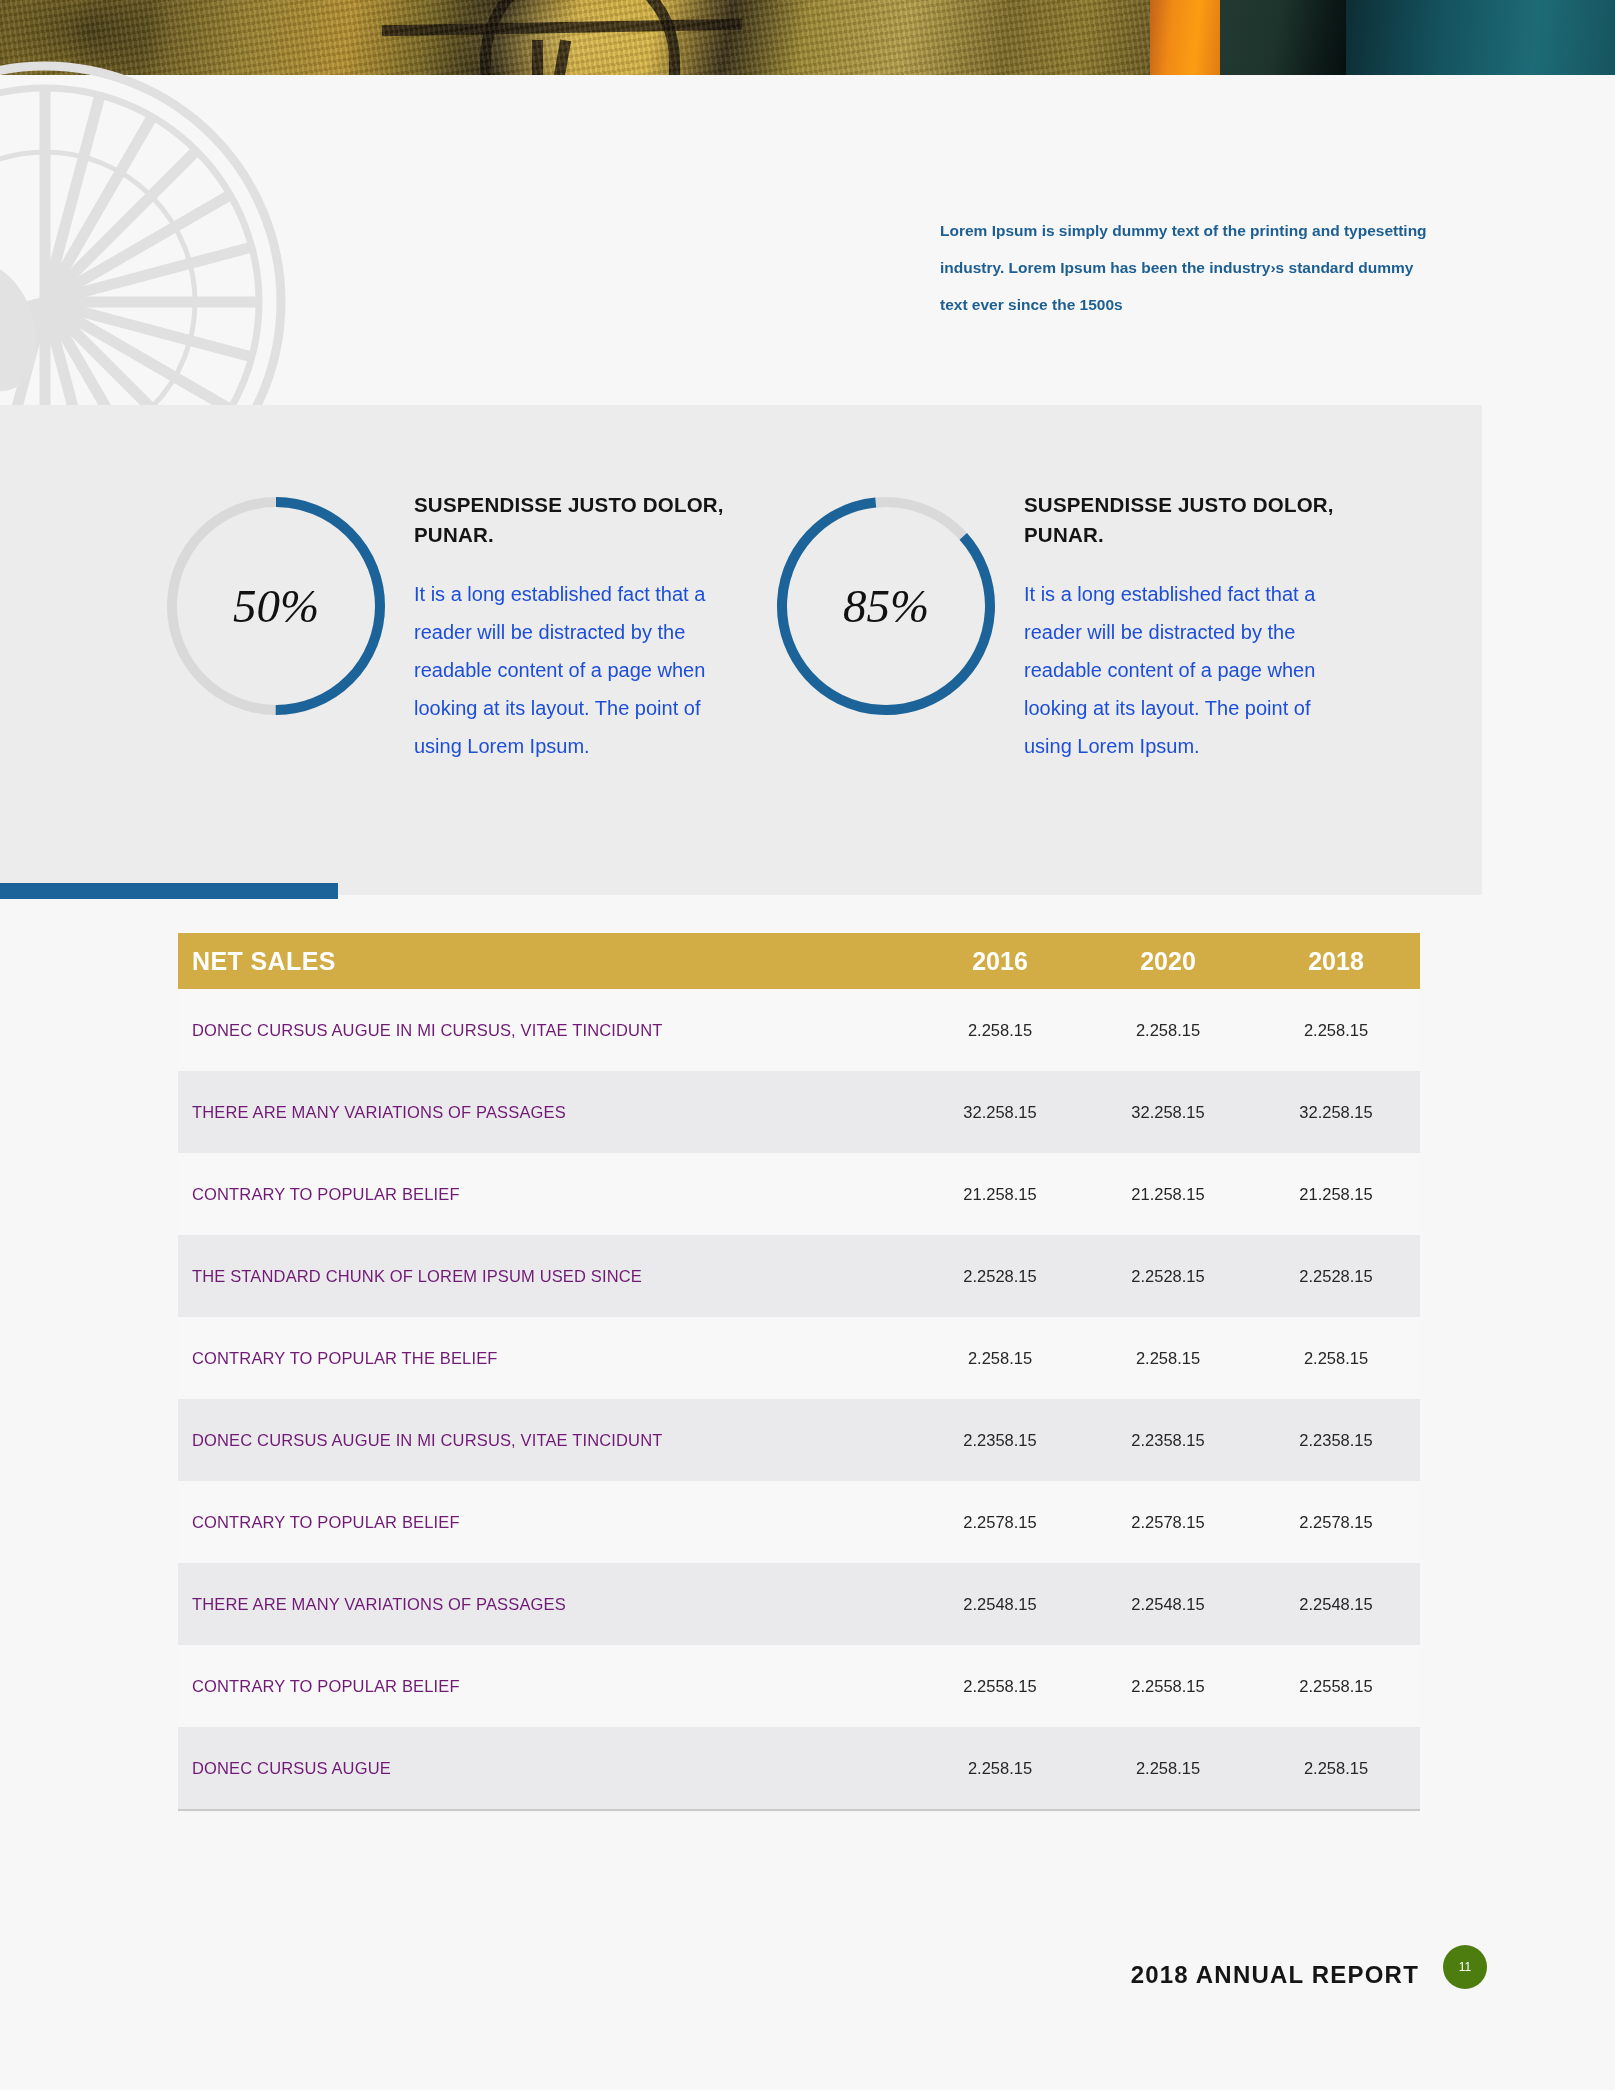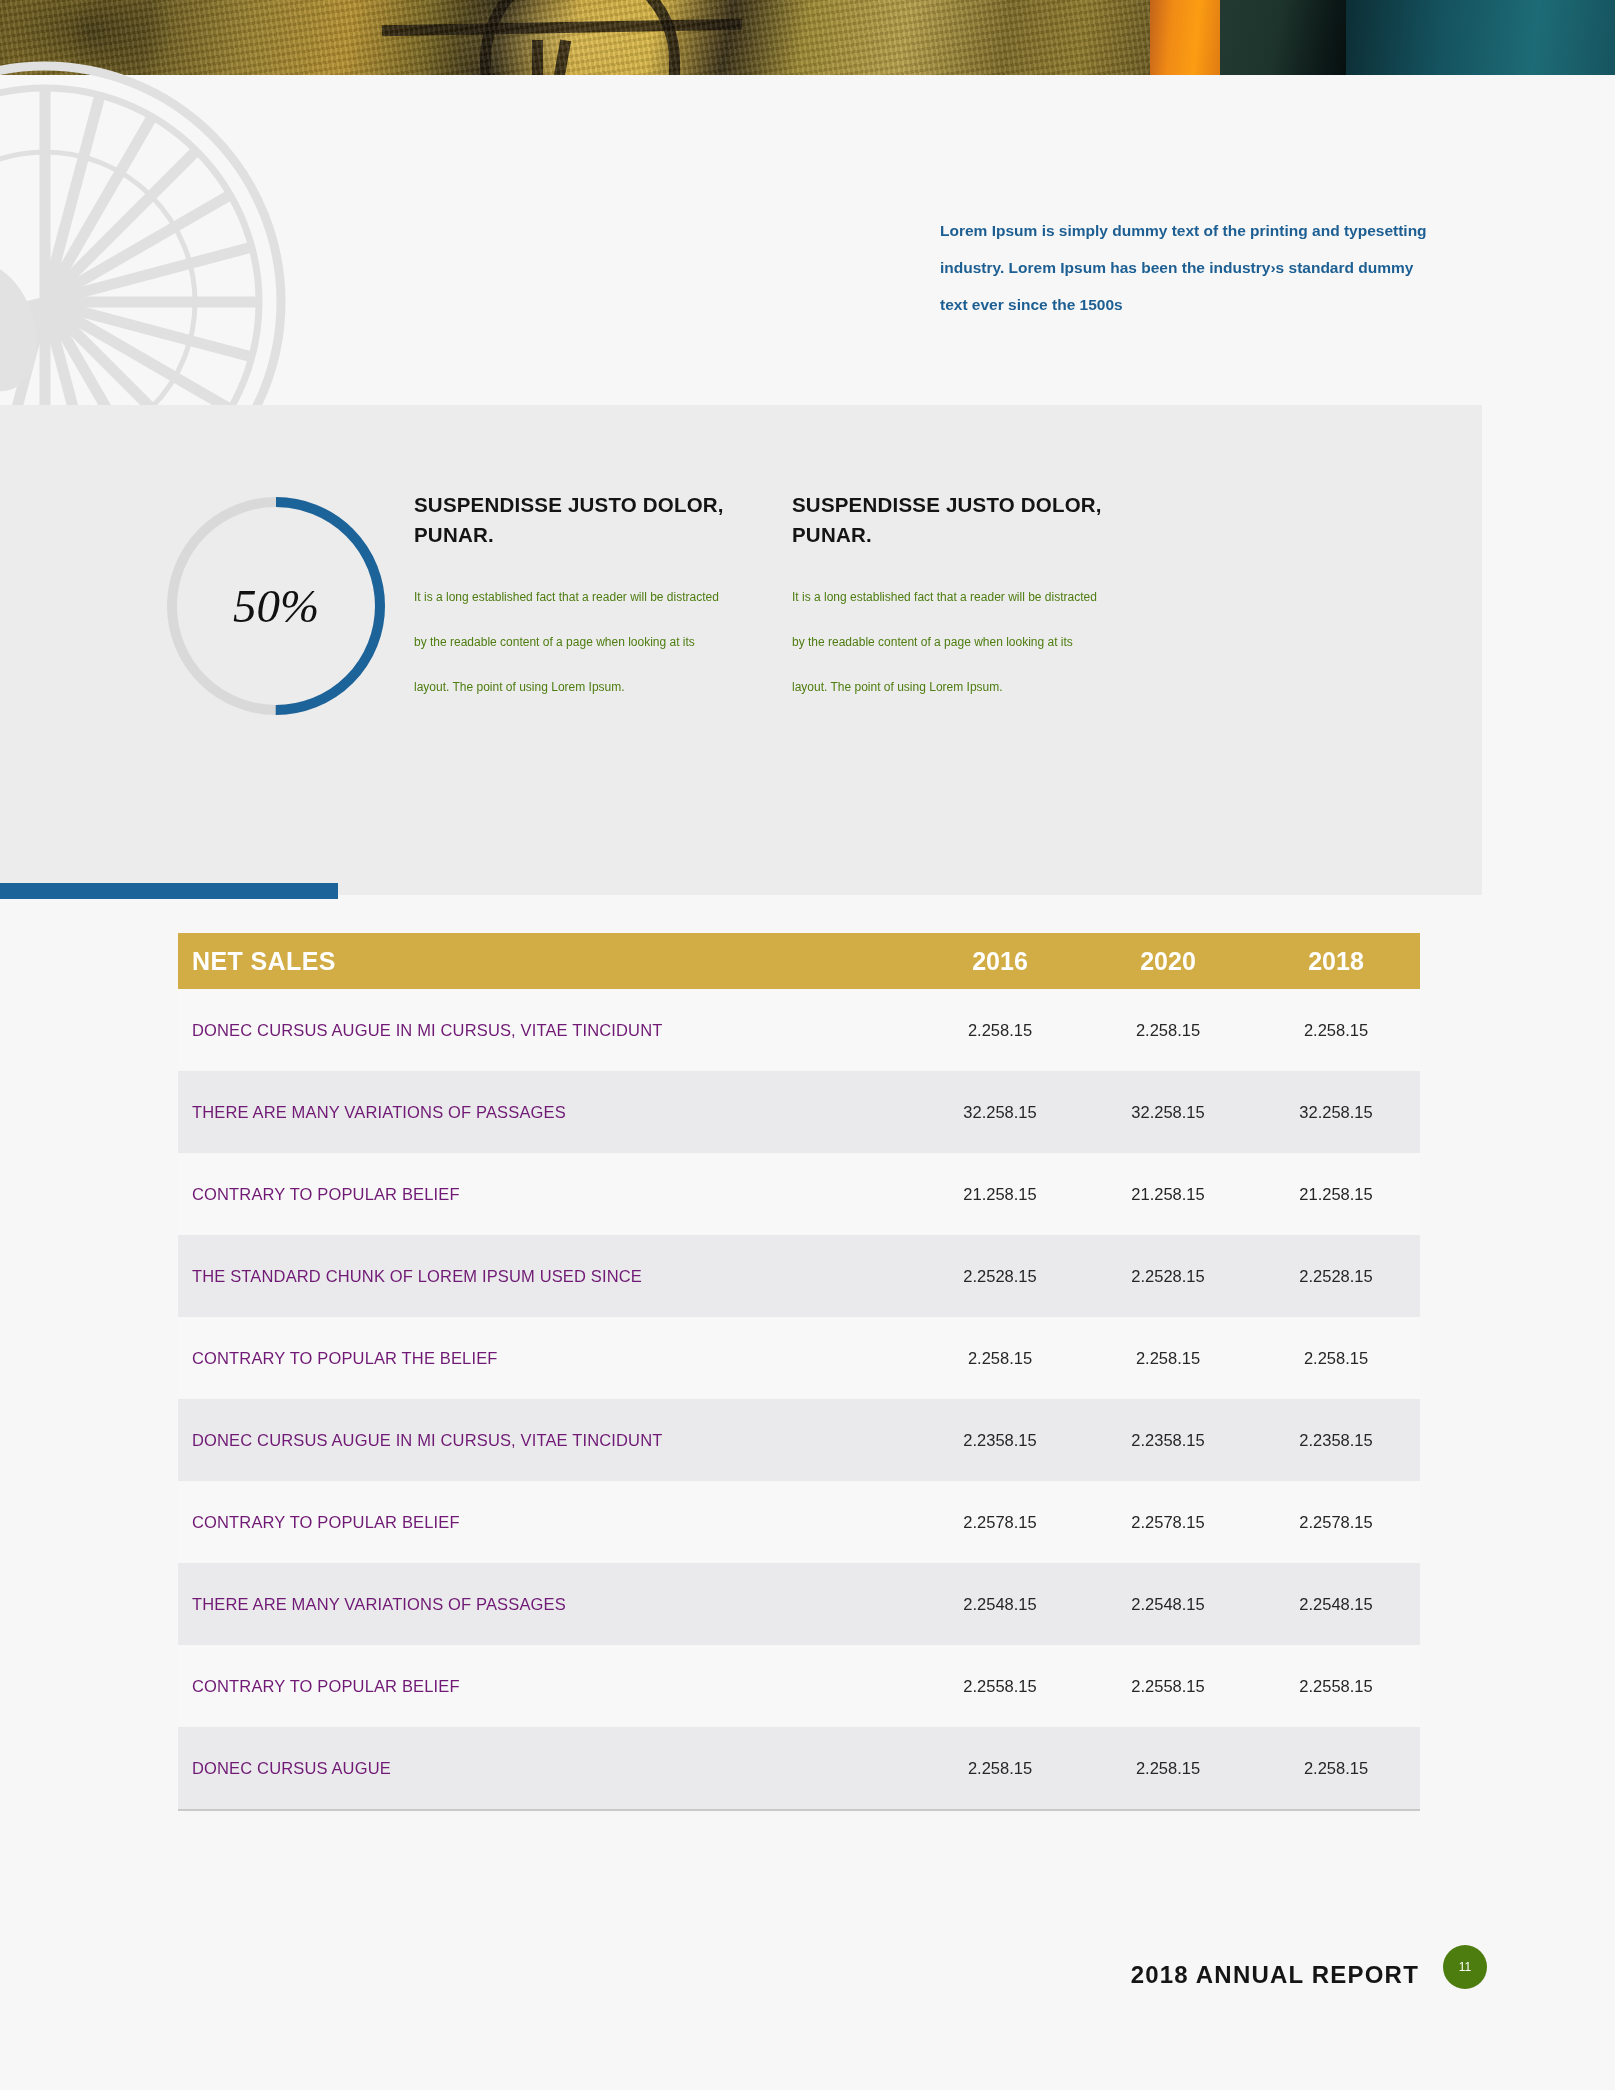--- a/index.html
+++ b/index.html
@@ -104,21 +104,21 @@
     font-family:"Liberation Serif", serif;
     font-style:italic; font-size:47px; color:#111;
   }
 
   .stat-text { margin-left:22px; width:310px; }
   .stat-title {
     font-size:20.5px; font-weight:bold; color:#141414;
     line-height:1.45; letter-spacing:.2px;
   }
   .stat-body {
-    margin-top:26px; font-size:12px; line-height:45px; color:#4d7c0f;
+    margin-top:26px; font-size:20px; line-height:38px; color:#1d4ed8;
   }
 
   
   .table {
     position:absolute; left:178px; top:933px; width:1242px;
   }
   .thead {
     display:flex; align-items:center; height:56px;
     background:#d2ac44; color:#ffffff;
   }
@@ -232,20 +232,27 @@
     </svg>
     <div class="ring-label">50%</div>
   </div>
   <div class="stat-text">
     <div class="stat-title">SUSPENDISSE JUSTO DOLOR, PUNAR.</div>
     <div class="stat-body">It is a long established fact that a reader will be distracted by the readable content of a page when looking at its layout. The point of using Lorem Ipsum.</div>
   </div>
 </div>
 
 <div class="stat stat-b">
+  <div class="ring-wrap">
+    <svg width="232" height="232" viewBox="0 0 232 232" xmlns="http://www.w3.org/2000/svg">
+      <circle cx="116" cy="116" r="104" fill="none" stroke="#d9d9d9" stroke-width="10"></circle>
+      <circle cx="116" cy="116" r="104" fill="none" stroke="#1c6399" stroke-width="10" stroke-dasharray="555.5 653.5" transform="rotate(-42 116 116)"></circle>
+    </svg>
+    <div class="ring-label">85%</div>
+  </div>
   <div class="stat-text">
     <div class="stat-title">SUSPENDISSE JUSTO DOLOR, PUNAR.</div>
     <div class="stat-body">It is a long established fact that a reader will be distracted by the readable content of a page when looking at its layout. The point of using Lorem Ipsum.</div>
   </div>
 </div>
 
 <div class="table">
   <div class="thead">
     <div class="th-name">NET SALES</div>
     <div class="th-year">2016</div>

